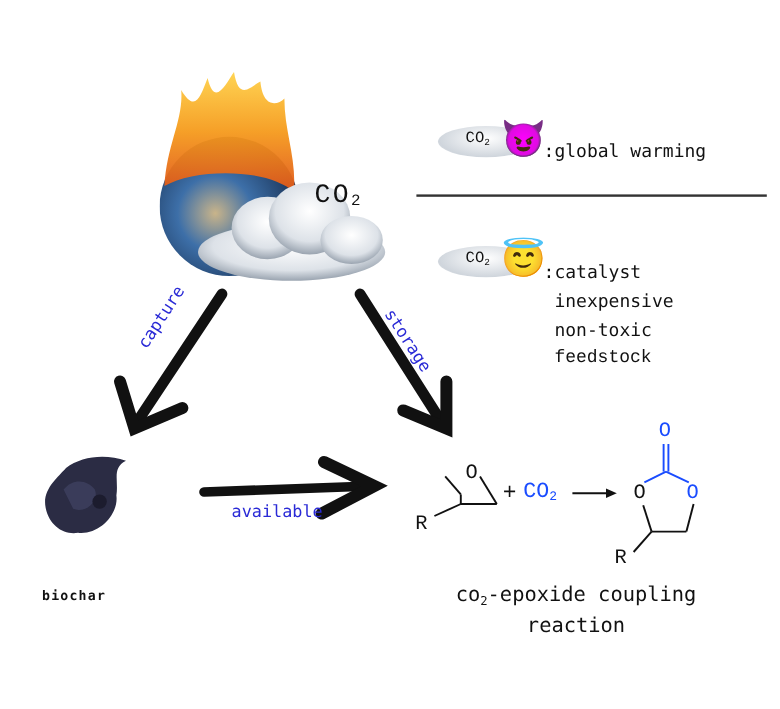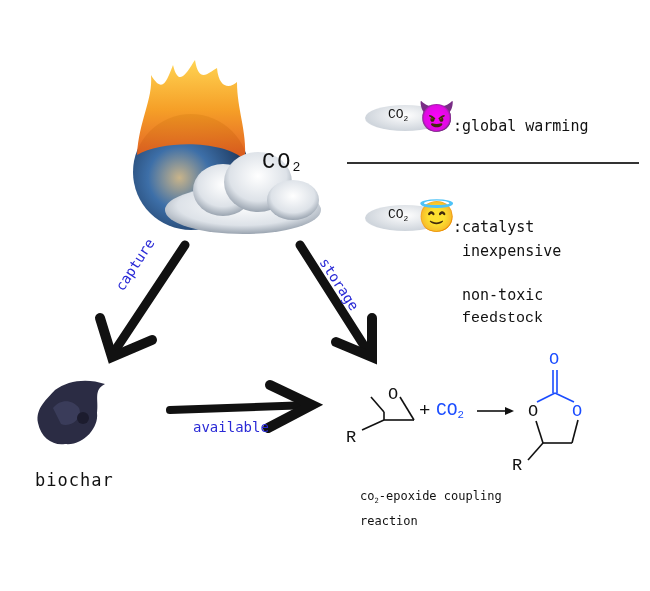--- a/index.html
+++ b/index.html
@@ -71,33 +71,33 @@
 <div class="abs" style="left:347px;top:162px;width:292px;height:2px;background:#333;"></div>
 <div class="abs" style="left:360px;top:195px;width:290px;height:110px;">
   <div class="abs" style="left:5px;top:10px;width:80px;height:26px;background:radial-gradient(ellipse at 50% 40%,#fff,#cfd5dc 70%,#fff 100%);border-radius:50%;"></div>
   <div class="abs sans" style="left:28px;top:12px;font-size:13px;">
     <span>CO</span><sub>2</sub>
   </div>
   <div class="abs" style="left:58px;top:2px;font-size:30px;line-height:40px;color:#e8a21e;">😇</div>
   <div class="abs" style="left:93px;top:20px;font-size:15px;line-height:24px;">
     <div>:catalyst</div>
     <div style="padding-left:9px;text-align:right;">inexpensive</div>
-    <div style="padding-left:9px;margin-top:20px;">non-toxic</div>
+    <div style="padding-left:9px;">non-toxic</div>
     <div style="padding-left:9px;font-family:Liberation Mono, monospace;">feedstock</div>
   </div>
 </div>
 
 <div class="abs" style="left:33px;top:378px;width:80px;height:70px;">
   <svg width="80" height="70" viewBox="0 0 80 70">
     <path d="M5,45 C2,30 15,20 22,12 C35,2 55,0 72,6 C60,12 66,22 64,35 C66,50 50,68 32,66 C20,68 8,60 5,45 Z" fill="#2b2c44"></path>
     <path d="M20,30 C28,20 40,22 46,30 C50,40 38,50 28,46 Z" fill="#3e4160" opacity="0.8"></path>
     <circle cx="50" cy="40" r="6" fill="#1c1c2e"></circle>
   </svg>
 </div>
-<div class="abs" style="left:35px;top:470px;font-size:17px;letter-spacing:1px;">biochar</div>
+<div class="abs" style="left:35px;top:490px;font-size:11px;letter-spacing:1px;font-weight:bold;">biochar</div>
 
 <svg class="abs" style="left:340px;top:340px;" width="310" height="140">
   <g stroke="#111" stroke-width="1.6" fill="none">
 
     <line x1="44" y1="72" x2="31" y2="57"></line>
     <line x1="60" y1="57" x2="74" y2="80"></line>
     <line x1="44" y1="80" x2="74" y2="80"></line>
     <line x1="44" y1="80" x2="44" y2="72"></line>
     <line x1="44" y1="80" x2="22" y2="90"></line>
 
@@ -120,16 +120,16 @@
 <div class="abs sans" style="left:346px;top:428px;font-size:17px;">R</div>
 <div class="abs sans" style="left:419px;top:400px;font-size:19px;">+</div>
 <div class="abs sans chemblue" style="left:436px;top:400px;font-size:18px;">
   <span>CO</span><sub>2</sub>
 </div>
 <div class="abs sans chemblue" style="left:549px;top:350px;font-size:17px;">O</div>
 <div class="abs sans" style="left:528px;top:402px;font-size:17px;">O</div>
 <div class="abs sans chemblue" style="left:572px;top:402px;font-size:17px;">O</div>
 <div class="abs sans" style="left:512px;top:456px;font-size:17px;">R</div>
 
-<div class="abs" style="left:360px;top:486px;width:240px;text-align:left;font-size:12px;line-height:20px;">
+<div class="abs" style="left:360px;top:486px;width:240px;text-align:center;font-size:17px;line-height:20px;">
   <div><span style="text-transform:lowercase;">CO</span><sub>2</sub><span>-epoxide coupling</span></div>
   <div>reaction</div>
 </div>
 
 </body></html>

